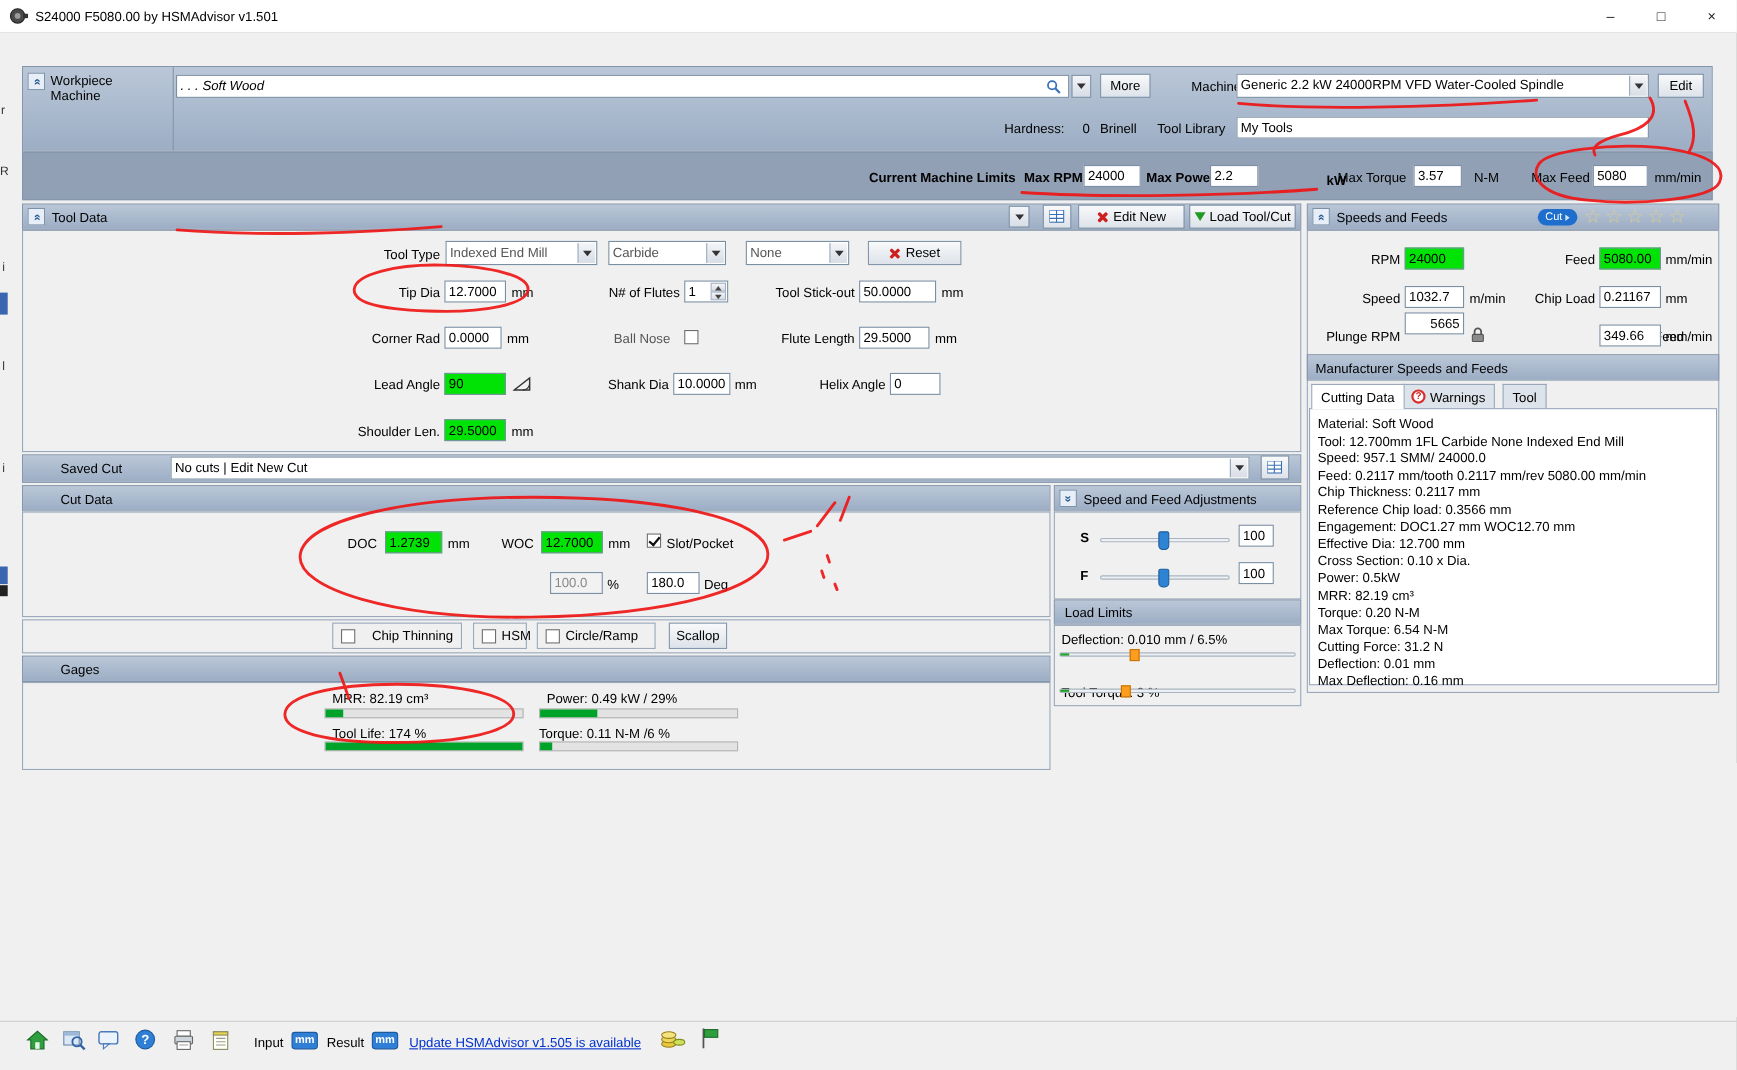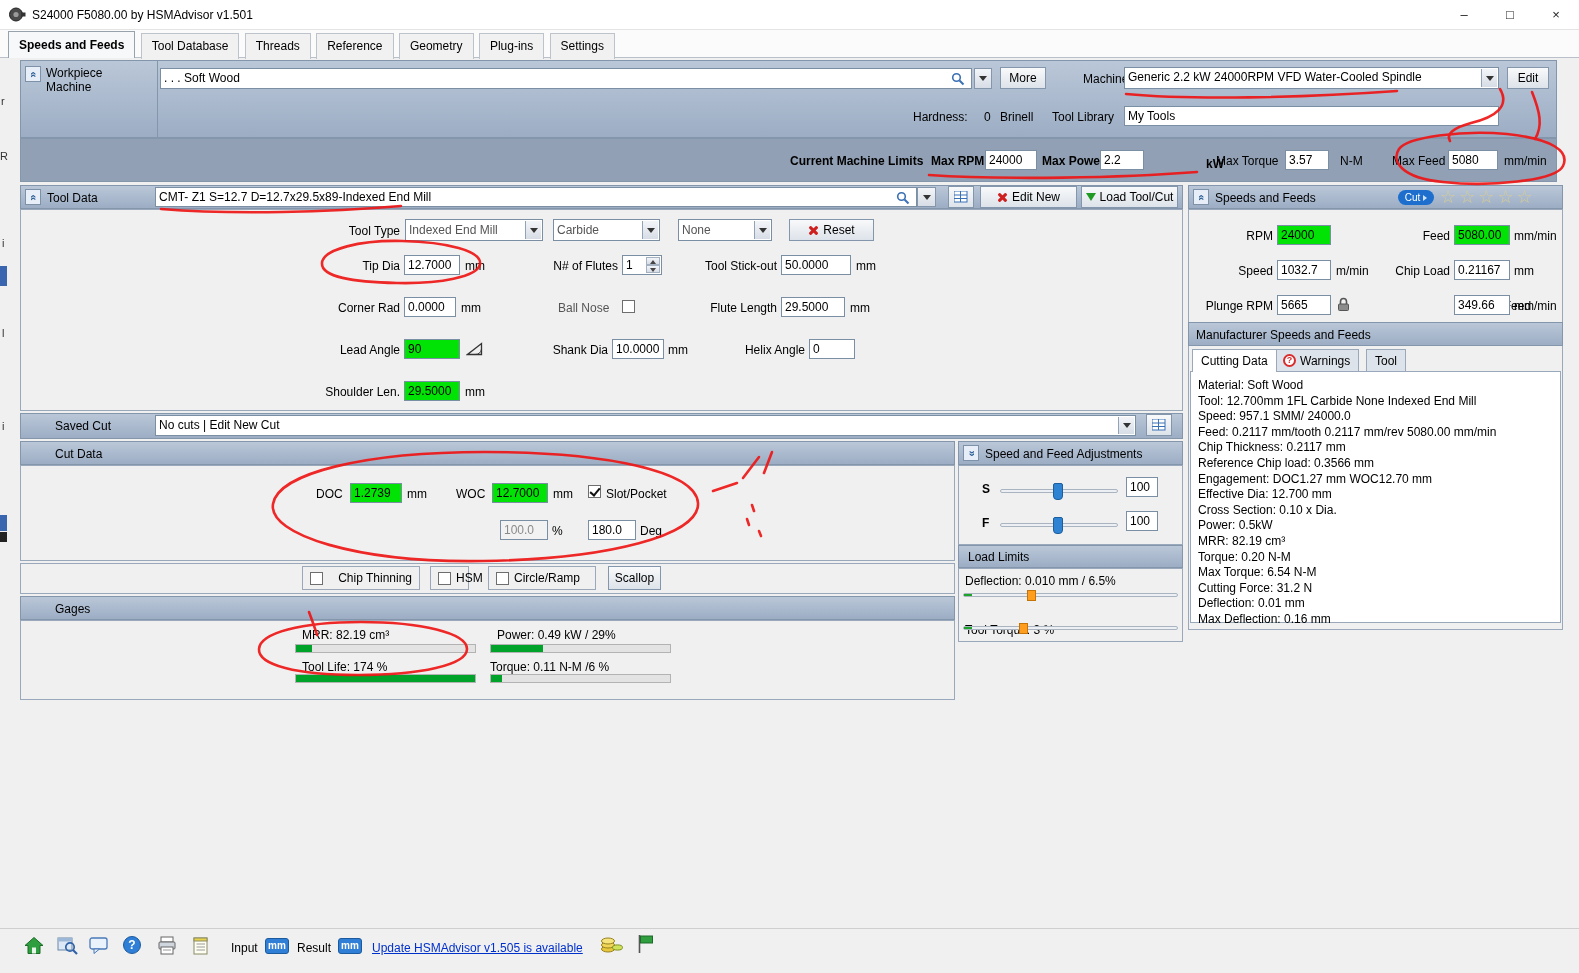--- a/index.html
+++ b/index.html
@@ -80,39 +80,30 @@
           <circle cx="8" cy="8.5" r="2.6" fill="#9a9a9a"></circle>
           <rect x="13" y="6.5" width="4.5" height="4" fill="#333"></rect>
         </svg>
     </span>
     <span class="title-text">S24000 F5080.00 by HSMAdvisor v1.501</span>
     <div class="win-btn" style="right:92px;">–</div>
     <div class="win-btn" style="right:46px;">□</div>
     <div class="win-btn" style="right:0;">×</div>
   </div>
 
-  <div class="tabbar">
-    <span class="tab active">Speeds and Feeds</span>
-    <span class="tab">Tool Database</span>
-    <span class="tab">Threads</span>
-    <span class="tab">Reference</span>
-    <span class="tab">Geometry</span>
-    <span class="tab">Plug-ins</span>
-    <span class="tab">Settings</span>
-  </div>
 
   <div class="hdr" style="left:20px;top:60px;width:1537px;height:78px;"></div>
   <div style="position:absolute;left:157px;top:61px;width:1px;height:76px;background:#8496ac;"></div>
   <div class="band" style="left:20px;top:138px;width:1537px;height:44px;"></div>
 
   <div class="collapse" style="left:25px;top:66px;"><span class="chev">«</span></div>
   <span class="t" style="left:46px;top:66px;">Workpiece</span>
   <span class="t" style="left:46px;top:80px;">Machine</span>
 
-  <div class="in" style="left:160px;top:68px;width:812px;height:21px;">
+  <div class="in" style="left:160px;top:68px;width:812px;height:21px;font-style:italic;">
     <span>. . . Soft Wood</span>
     <span class="mag" style="position:absolute;right:6px;top:3px;">
       <svg width="14" height="14">
           <circle cx="5.5" cy="5.5" r="3.8" fill="none" stroke="#3a70b5" stroke-width="1.6"></circle>
           <line x1="8.5" y1="8.5" x2="12.5" y2="12.5" stroke="#3a70b5" stroke-width="2"></line>
         </svg>
     </span>
   </div>
   <div class="ddbtn" style="left:974px;top:68px;width:18px;height:21px;">
       <span class="dda"></span>
@@ -147,29 +138,20 @@
   <span class="t" style="left:1216px;top:154px;">Max Torque</span>
   <div class="in" style="left:1285px;top:150px;width:44px;"><span>3.57</span></div>
   <span class="t" style="left:1340px;top:154px;">N-M</span>
   <span class="t" style="left:1392px;top:154px;">Max Feed</span>
   <div class="in" style="left:1448px;top:150px;width:50px;"><span>5080</span></div>
   <span class="t" style="left:1504px;top:154px;">mm/min</span>
 
   <div class="hdr" style="left:20px;top:185px;width:1163px;height:24px;"></div>
   <div class="collapse" style="left:25px;top:189px;"><span class="chev">«</span></div>
   <span class="t" style="left:47px;top:191px;">Tool Data</span>
-  <div class="in" style="left:155px;top:187px;width:762px;height:20px;">
-    <span>CMT- Z1 S=12.7 D=12.7x29.5x89-Indexed End Mill</span>
-    <span class="mag" style="position:absolute;right:6px;top:3px;">
-      <svg width="14" height="14">
-          <circle cx="5.5" cy="5.5" r="3.8" fill="none" stroke="#3a70b5" stroke-width="1.6"></circle>
-          <line x1="8.5" y1="8.5" x2="12.5" y2="12.5" stroke="#3a70b5" stroke-width="2"></line>
-        </svg>
-    </span>
-  </div>
   <div class="ddbtn" style="left:917px;top:187px;width:19px;height:20px;">
       <span class="dda"></span>
     </div>
   <div class="btn" style="left:948px;top:186px;width:26px;height:22px;">
     <svg width="14" height="12">
         <rect x="0" y="0" width="13" height="11" fill="#fff" stroke="#3a70b5"></rect>
         <line x1="0" y1="4" x2="13" y2="4" stroke="#3a70b5"></line>
         <line x1="0" y1="7.5" x2="13" y2="7.5" stroke="#3a70b5"></line>
         <line x1="6.5" y1="0" x2="6.5" y2="11" stroke="#3a70b5"></line>
       </svg>
@@ -284,21 +266,21 @@
   <div class="in dis" style="left:500px;top:520px;width:48px;"><span>100.0</span></div>
   <span class="t" style="left:552px;top:524px;">%</span>
   <div class="in" style="left:588px;top:520px;width:48px;"><span>180.0</span></div>
   <span class="t" style="left:640px;top:524px;">Deg</span>
 
   <div class="panel" style="left:20px;top:563px;width:935px;height:31px;"></div>
   <div class="optbox" style="left:302px;top:566px;width:118px;justify-content:space-between;">
     <span class="cbi"></span>
     <span>Chip Thinning</span>
   </div>
-  <div class="optbox" style="left:430px;top:566px;width:39px;">
+  <div class="optbox" style="left:430px;top:566px;width:49px;">
     <span class="cbi"></span>
     <span>HSM</span>
   </div>
   <div class="optbox" style="left:488px;top:566px;width:108px;">
     <span class="cbi"></span>
     <span>Circle/Ramp</span>
   </div>
   <div class="btn" style="left:608px;top:566px;width:53px;height:24px;">
       <span>Scallop</span>
     </div>
@@ -378,21 +360,21 @@
   <span class="t" style="left:1514px;top:229px;">mm/min</span>
 
   <span class="t tr" style="left:1235px;top:264px;width:38px;">Speed</span>
   <div class="in" style="left:1277px;top:260px;width:54px;"><span>1032.7</span></div>
   <span class="t" style="left:1336px;top:264px;">m/min</span>
   <span class="t tr" style="left:1392px;top:264px;width:58px;">Chip Load</span>
   <div class="in" style="left:1454px;top:260px;width:56px;"><span>0.21167</span></div>
   <span class="t" style="left:1514px;top:264px;">mm</span>
 
   <span class="t tr" style="left:1203px;top:299px;width:70px;">Plunge RPM</span>
-  <div class="in" style="left:1277px;top:295px;width:54px;"><span>5665</span></div>
+  <div class="in" style="left:1277px;top:284px;width:54px;text-align:right;"><span>5665</span></div>
   <span class="sbicon" style="left:1337px;top:297px;">
     <svg width="13" height="15">
         <rect x="1.5" y="7" width="10" height="6.5" rx="1" fill="#8b8b8b" stroke="#555"></rect>
         <path d="M3.5,7 V4.5 a3,3 0 0 1 6,0 V7" fill="none" stroke="#555" stroke-width="1.6"></path>
       </svg>
   </span>
   <span class="t tr" style="left:1463px;top:299px;width:65px;text-align:center;">Plunge Feed</span>
   <div class="in" style="left:1454px;top:295px;width:56px;"><span>349.66</span></div>
   <span class="t" style="left:1514px;top:299px;">mm/min</span>
 

